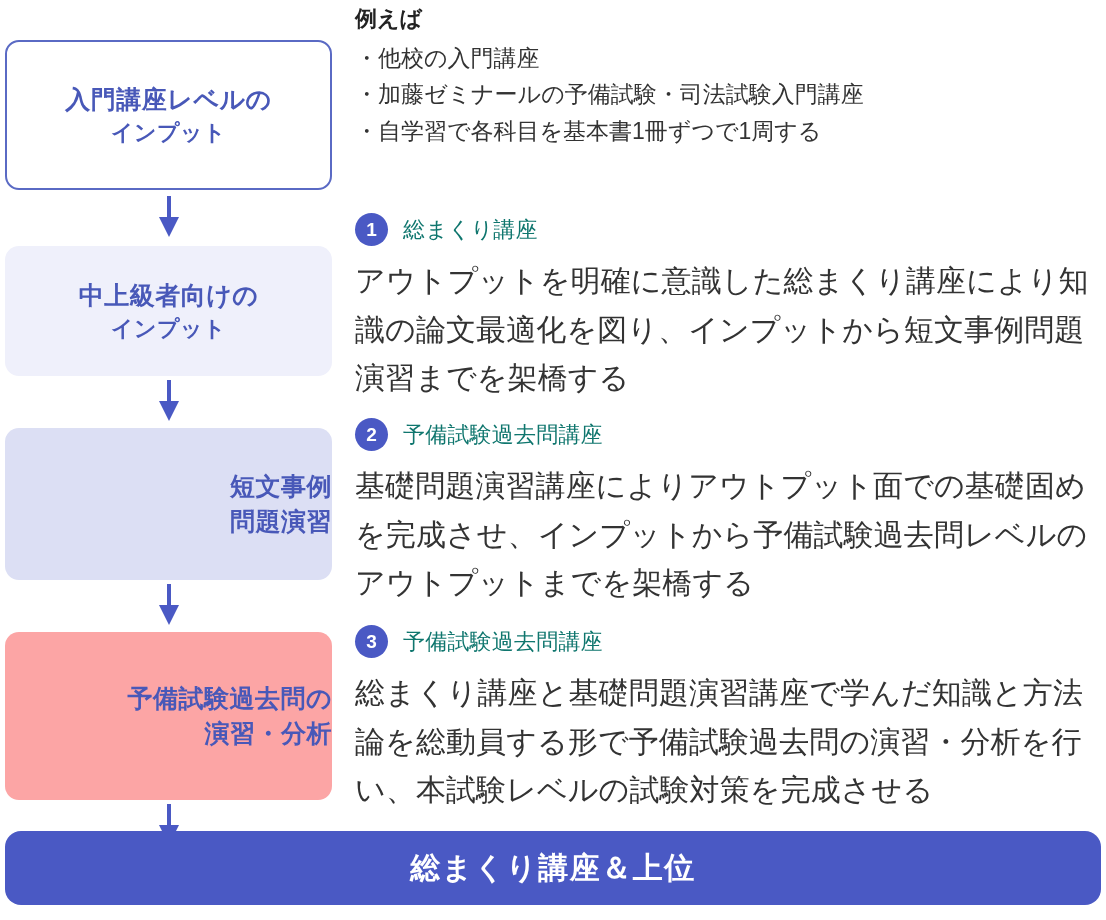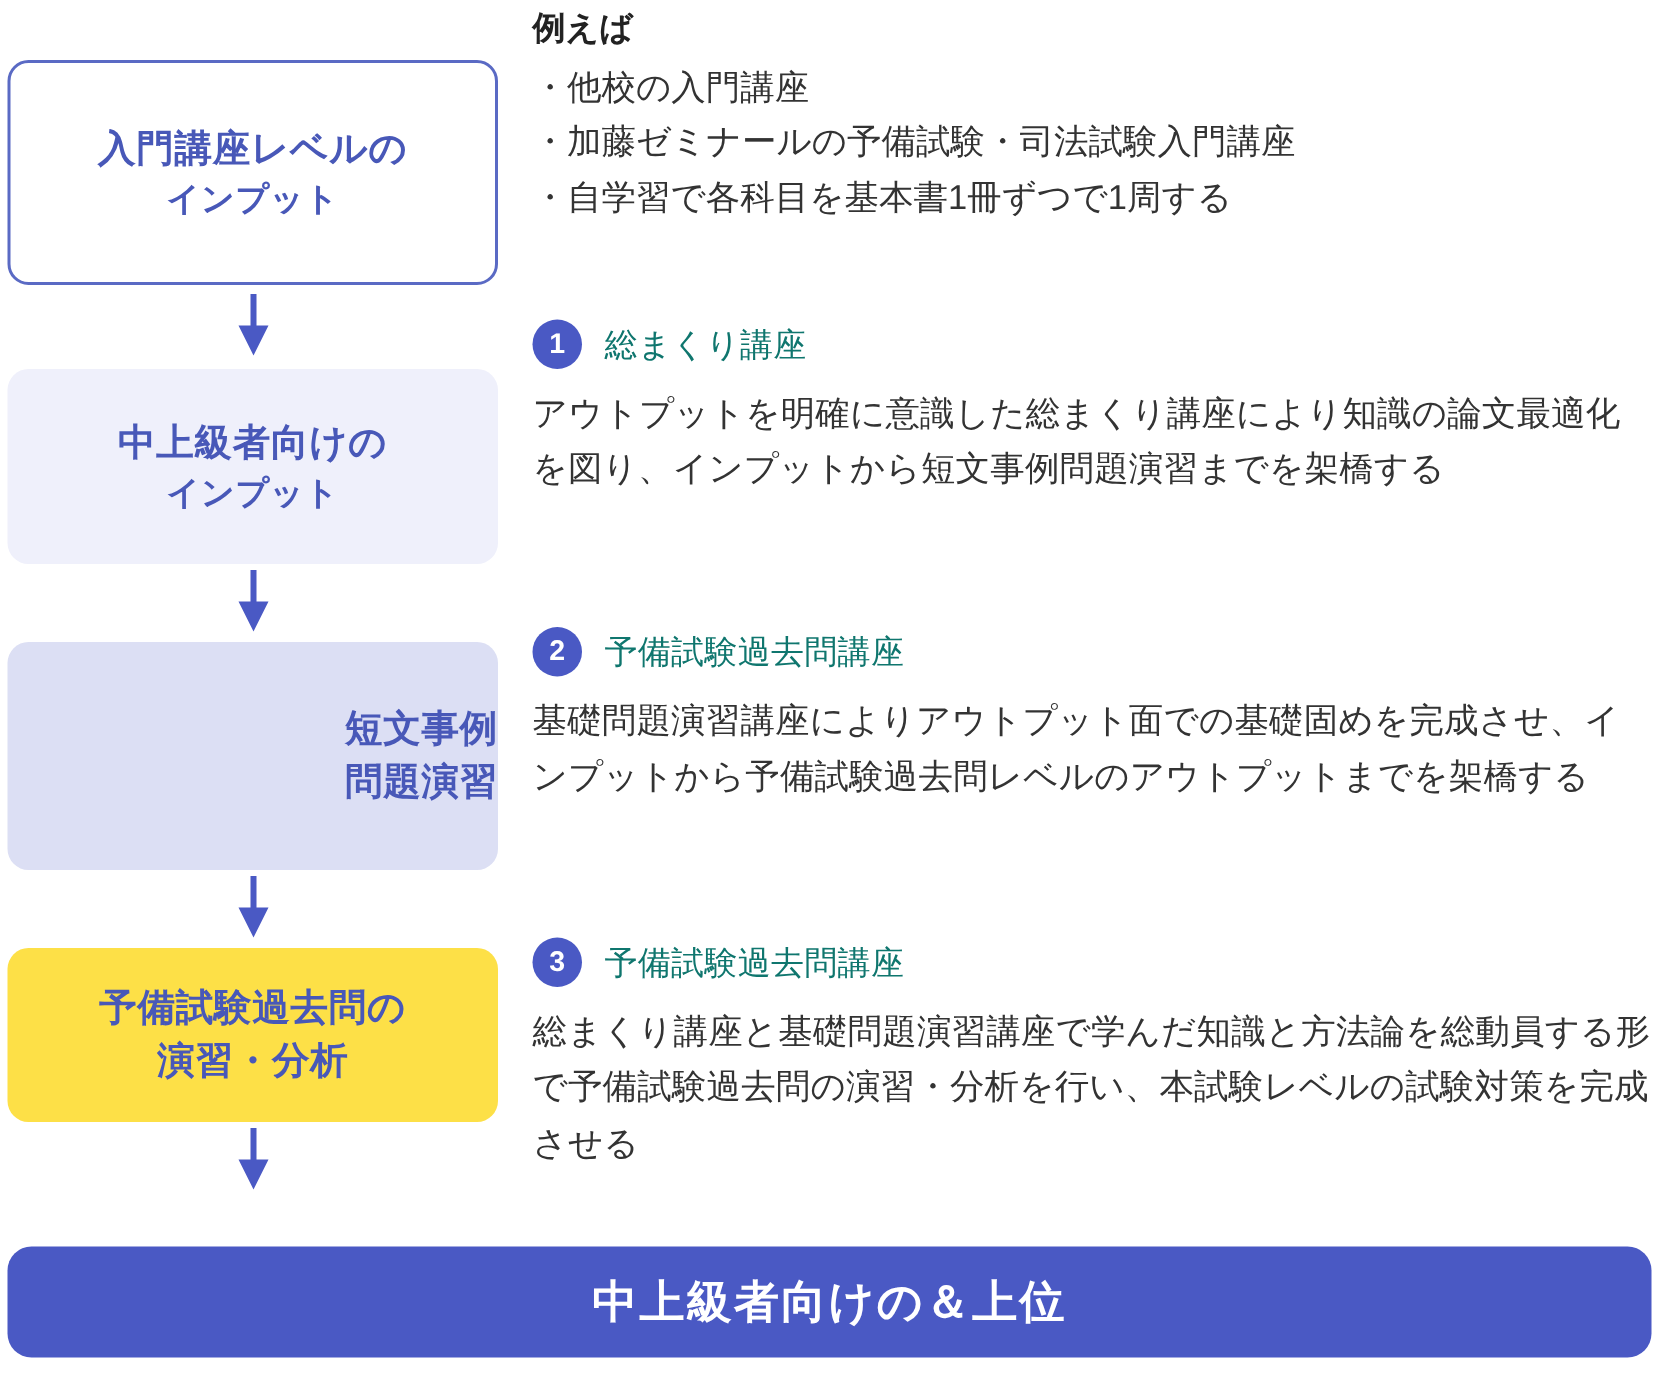--- a/index.html
+++ b/index.html
@@ -63,22 +63,23 @@
   .box-2 {
     height: 130px;
     background: #eff0fb;
   }
   .box-3 {
     height: 152px;
     background: #dcdff4;
     align-items: flex-end;
   }
   .box-4 {
-    height: 116px;
-    background: #fde047;
+    height: 168px;
+    background: #fca5a5;
+    align-items: flex-end;
   }
 
   
   .arrow {
     width: 327px;
     display: flex;
     justify-content: center;
     align-items: center;
   }
   .arrow-1 { height: 56px; }
@@ -142,21 +143,21 @@
     flex: none;
   }
   .step-title {
     margin-left: 15px;
     font-size: 22px;
     font-weight: normal;
     color: #0f766e;
     letter-spacing: 0.2px;
   }
   .step-body {
-    font-size: 23px;
+    font-size: 30px;
     color: #333333;
     line-height: 1.62;
     letter-spacing: 0.1px;
   }
 
   
   .banner {
     position: absolute;
     left: 5px;
     top: 831px;
@@ -260,15 +261,15 @@
     <div class="step-block" style="top:625px;">
       <div class="step-head">
         <div class="badge">3</div>
         <div class="step-title">予備試験過去問講座</div>
       </div>
       <div class="step-body">総まくり講座と基礎問題演習講座で学んだ知識と方法論を総動員する形で予備試験過去問の演習・分析を行い、本試験レベルの試験対策を完成させる</div>
     </div>
 
   </div>
 
-  <div class="banner">中上級者向けの＆上位</div>
+  <div class="banner">総まくり講座＆上位</div>
 
 </div>
 
 </body></html>

